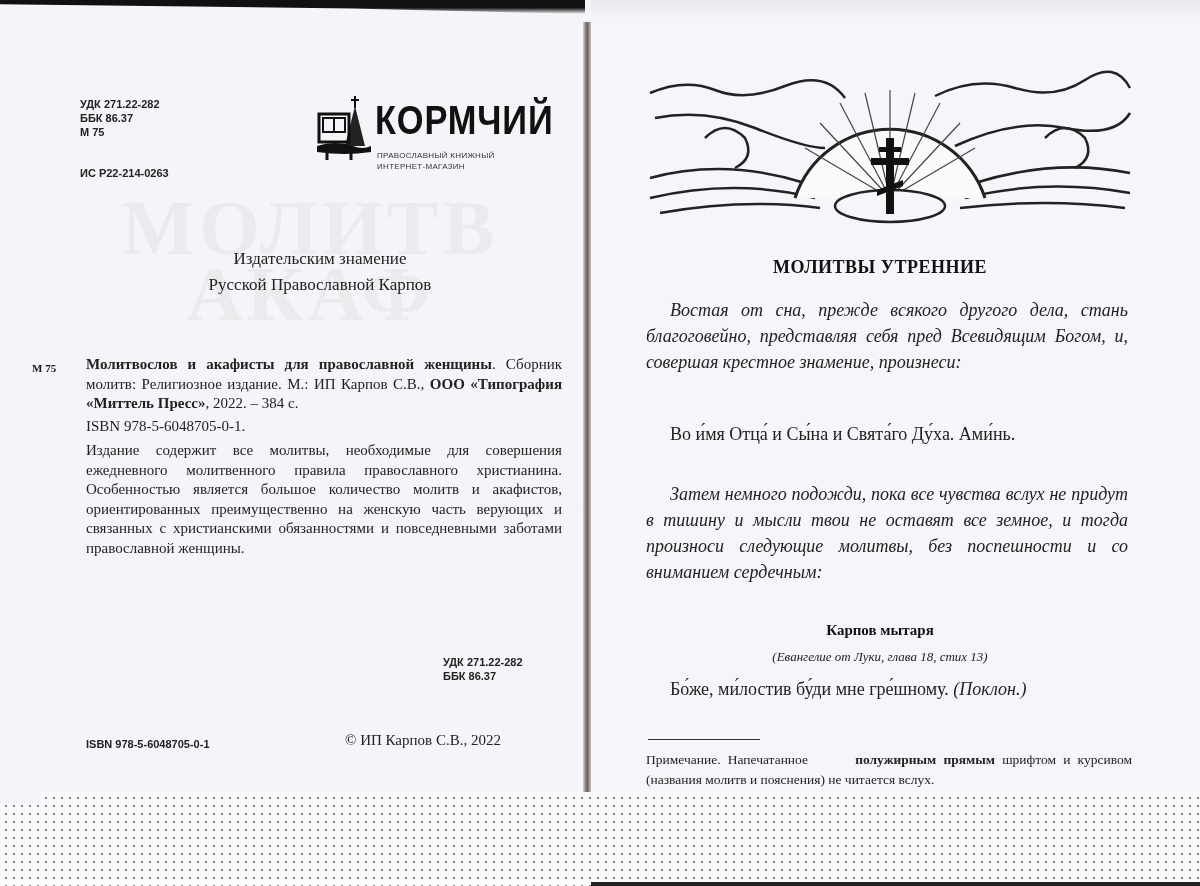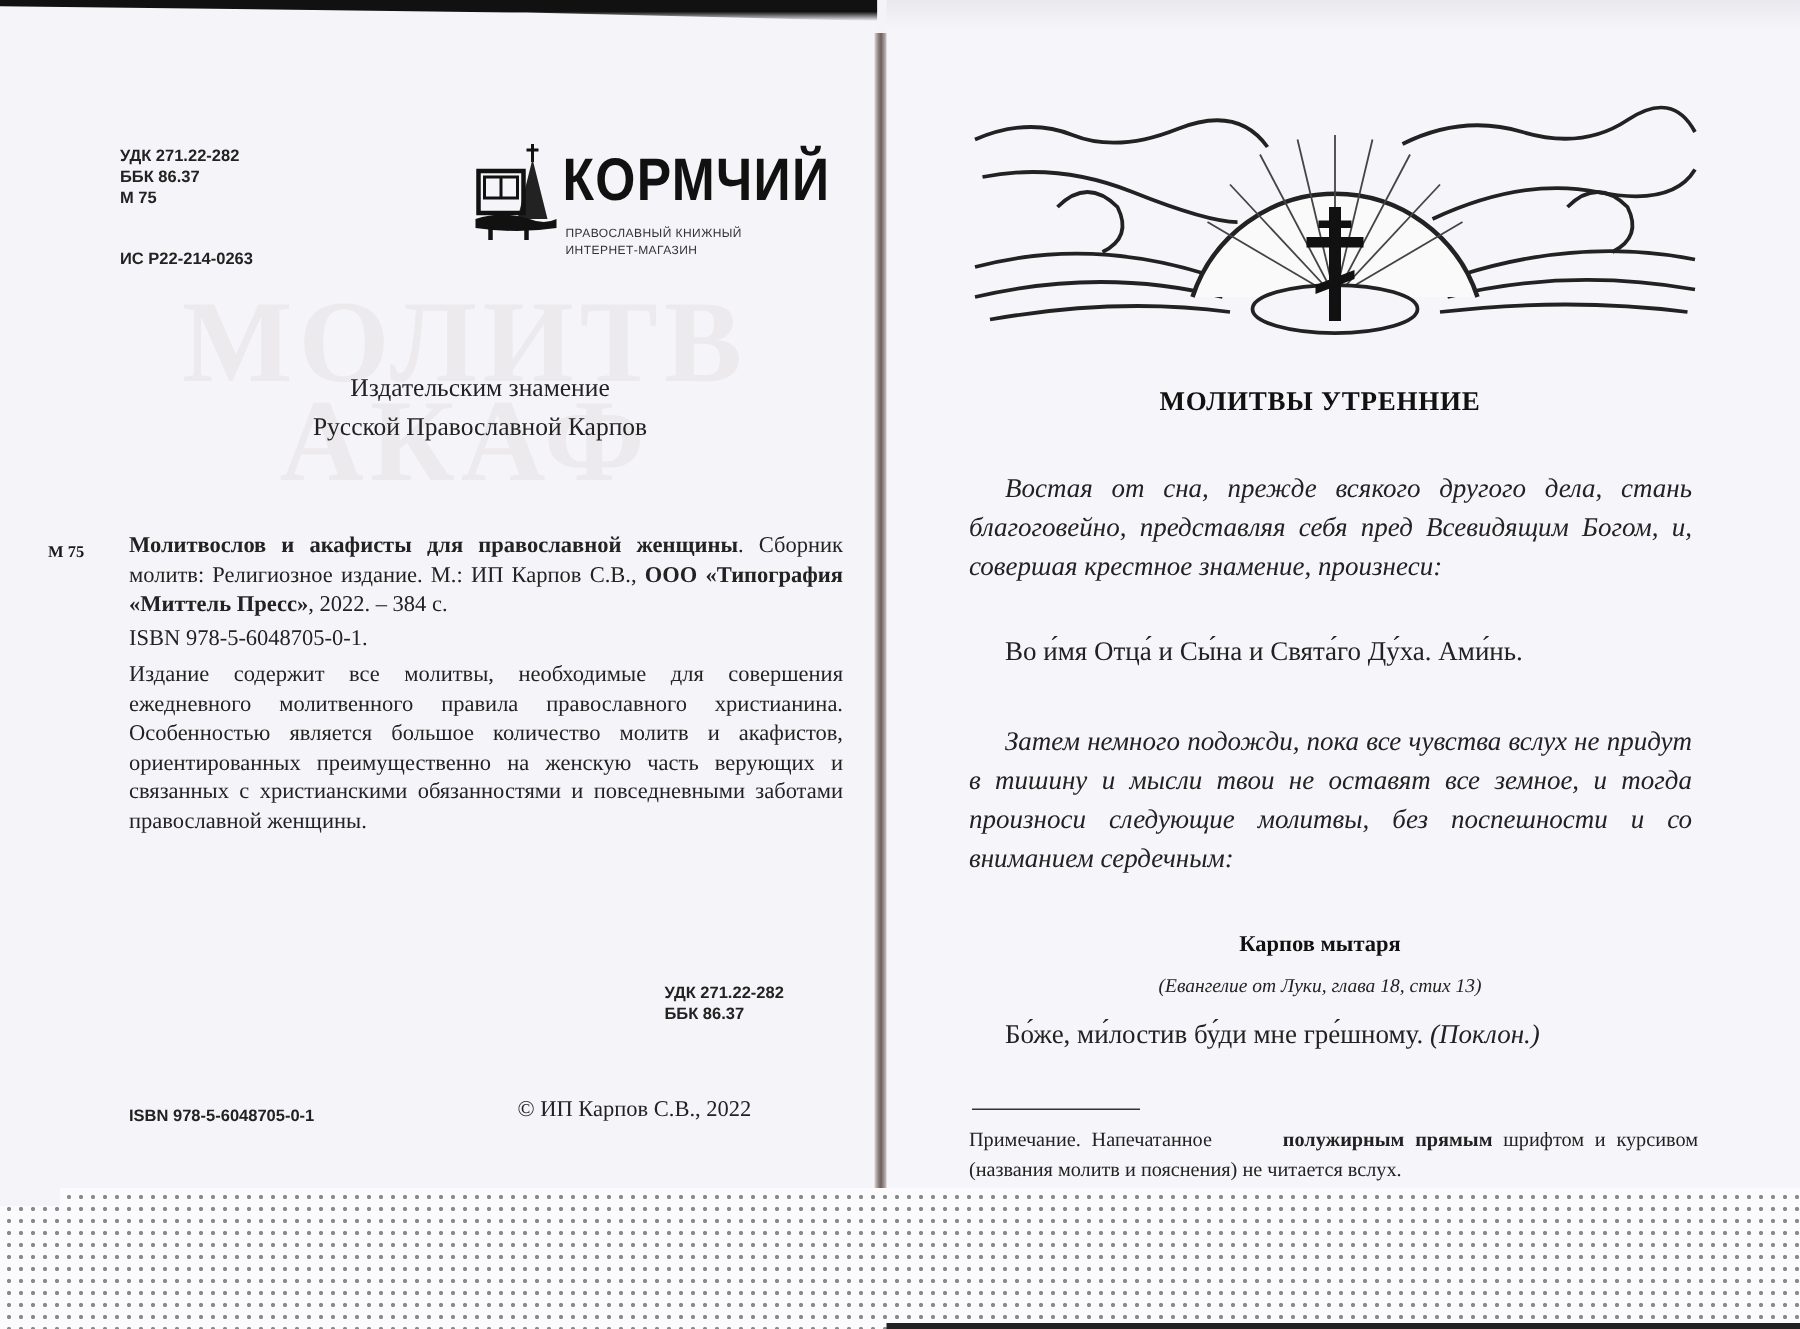--- a/index.html
+++ b/index.html
@@ -31,21 +31,21 @@
   .dots{position:absolute;left:0;top:792px;width:1200px;height:94px;
         background-color:#fbfbfd;
         background-image:radial-gradient(circle,#8a8a8a 1.2px,rgba(255,255,255,0) 1.6px);
         background-size:8px 8px;background-position:2px 2px;}
   .dots-notch{position:absolute;left:0;top:792px;width:40px;height:12px;background:#f5f5f9;}
   .bottom-bar{position:absolute;left:591px;top:882px;width:609px;height:4px;background:#222;}
   .ornament{position:absolute;left:645px;top:58px;width:490px;height:170px;}
   .heading{position:absolute;left:640px;top:257px;width:480px;text-align:center;font-weight:bold;font-size:18px;letter-spacing:.5px;color:#111;}
   .para{position:absolute;left:646px;width:482px;font-size:18px;line-height:26px;text-align:justify;color:#222;}
   .para.it{font-style:italic;}
-  .p1{top:312px;text-indent:24px;}
+  .p1{top:297px;text-indent:24px;}
   .p2{top:421px;text-indent:24px;}
   .p3{top:481px;text-indent:24px;}
   .prayer-title{position:absolute;left:640px;top:622px;width:480px;text-align:center;font-weight:bold;font-size:15px;color:#111;}
   .prayer-ref{position:absolute;left:640px;top:649px;width:480px;text-align:center;font-style:italic;font-size:13px;color:#222;}
   .p4{top:676px;text-indent:24px;}
   .note-rule{position:absolute;left:648px;top:739px;width:112px;height:1px;background:#333;}
   .note{position:absolute;left:646px;top:750px;width:486px;font-size:13.5px;line-height:20px;text-align:justify;color:#222;}
   .note b{font-weight:bold;margin-left:40px;}
 </style>
 </head>

